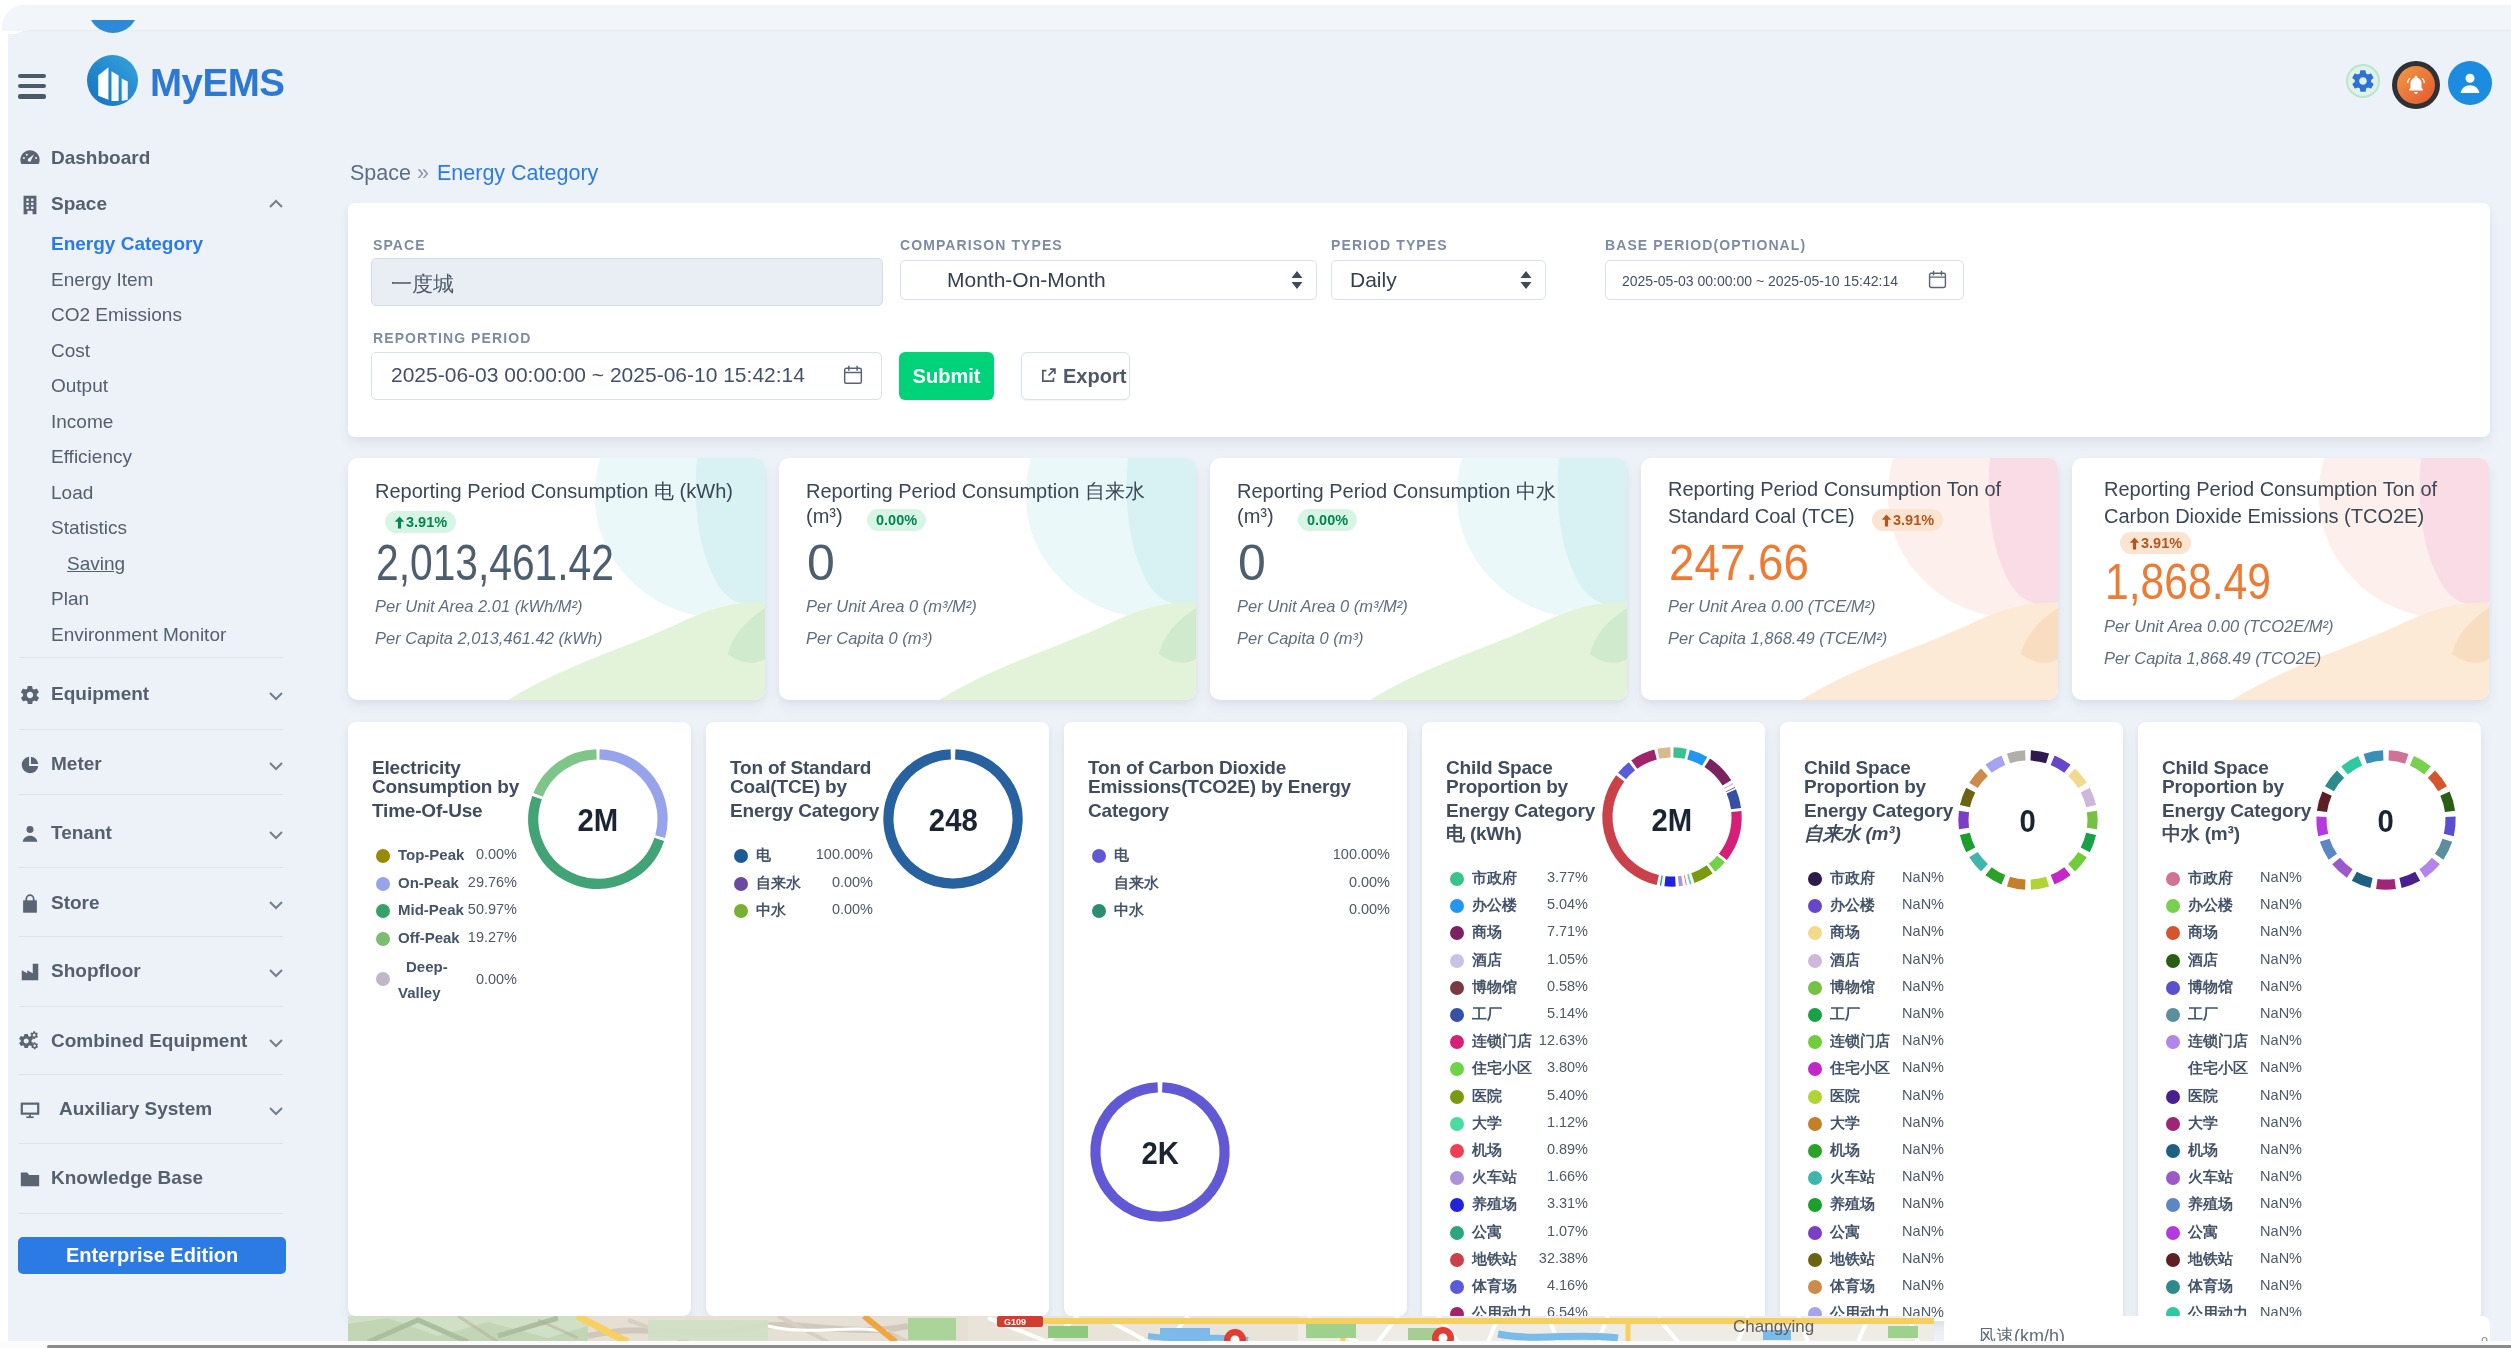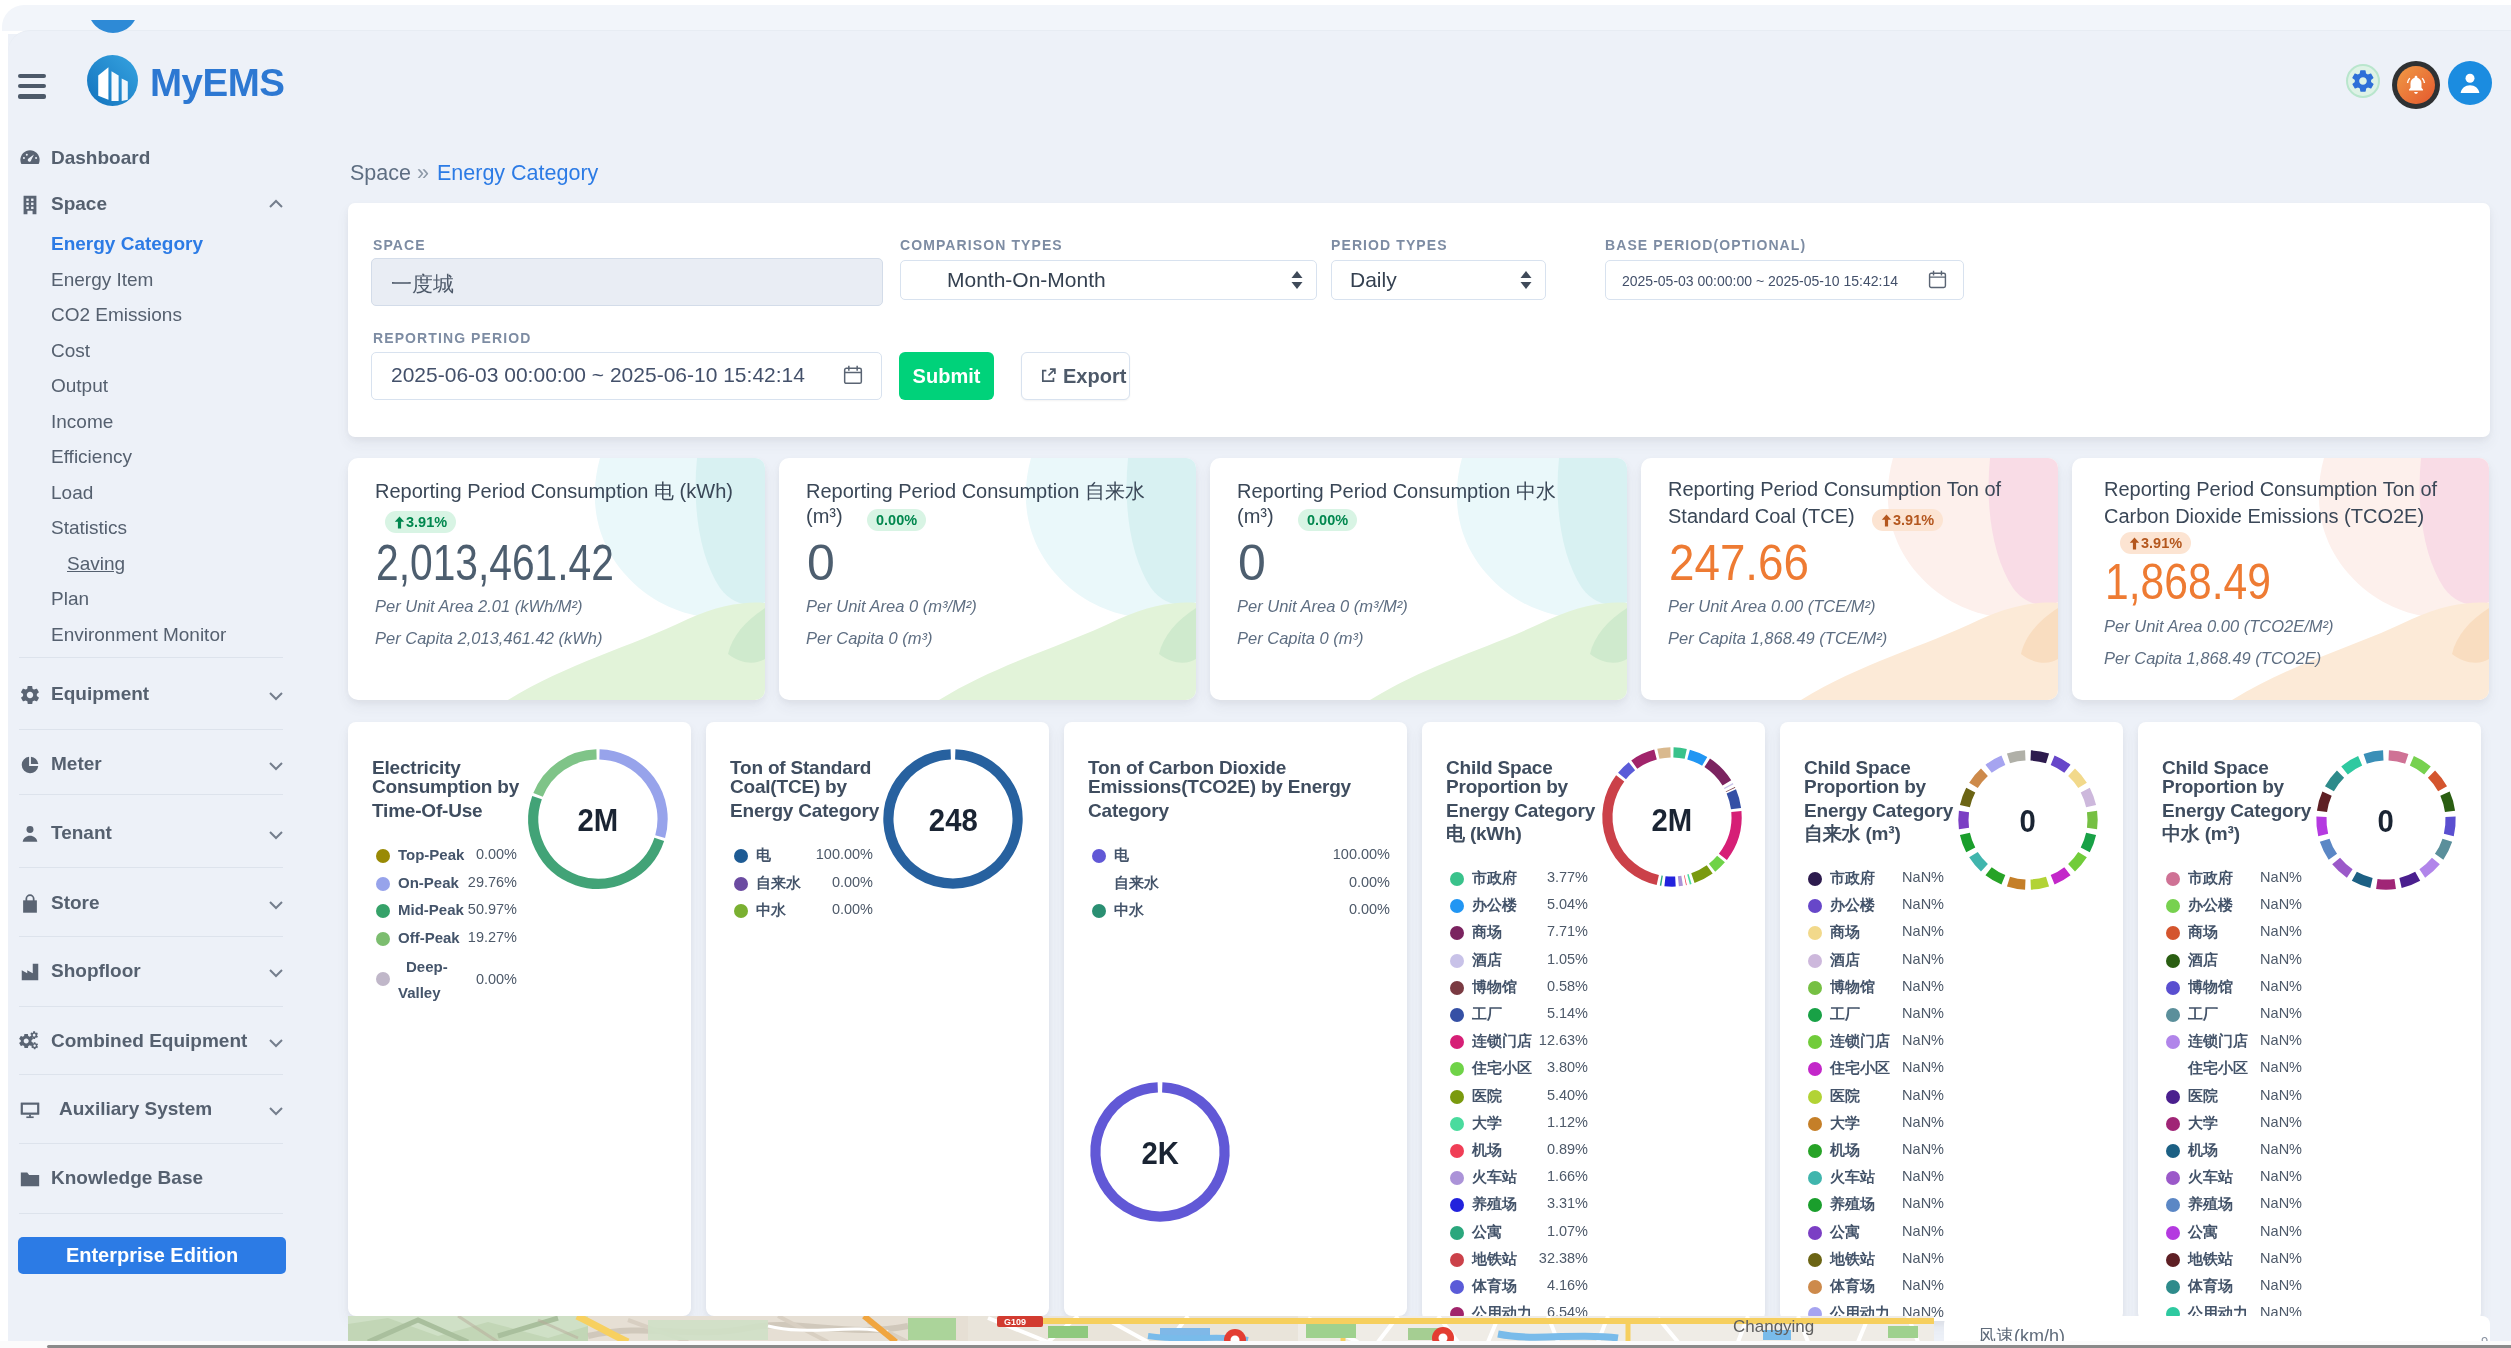--- a/index.html
+++ b/index.html
@@ -418,21 +418,21 @@
 <path d="M 30.00 39.10 A 64.60 64.60 0 0 1 39.92 29.33" stroke="#5a5bd8" stroke-width="10.2" fill="none"></path>
 <path d="M 42.26 27.57 A 64.60 64.60 0 0 1 63.50 17.54" stroke="#a1246b" stroke-width="10.2" fill="none"></path>
 <path d="M 66.35 16.86 A 64.60 64.60 0 0 1 78.53 15.42" stroke="#d9b98e" stroke-width="10.2" fill="none"></path>
     </svg>
 <div class="ctr" style="left:190px;top:80px;width:120px;font-size:31.5px;"><span style="display:inline-block;transform:scaleX(0.93);transform-origin:50% 0;">2M</span></div>
 </div>
 <div style="position:absolute;left:1780px;top:722px;width:343px;height:599px;background:#fff;border-radius:8px;box-shadow:0 7px 14px rgba(65,69,88,.06),0 3px 6px rgba(0,0,0,.04);overflow:hidden;">
 <div class="ttl" style="left:24px;top:34.0px;">Child Space</div>
 <div class="ttl" style="left:24px;top:53.0px;">Proportion by</div>
 <div class="ttl" style="left:24px;top:77.0px;">Energy Category</div>
-<div class="ttl" style="left:24px;top:99.5px;">自来水 (m³)</div>
+<div class="ttl" style="left:24px;top:99.5px;font-style:italic;">自来水 (m³)</div>
 <div class="legdot" style="left:28px;top:150.0px;background:#2d1b4e;"></div>
 <div class="leglab" style="left:50px;top:147.0px;">市政府</div>
 <div class="legval" style="left:44.0px;top:147.0px;width:120px;">NaN%</div>
 <div class="legdot" style="left:28px;top:177.2px;background:#6747c9;"></div>
 <div class="leglab" style="left:50px;top:174.2px;">办公楼</div>
 <div class="legval" style="left:44.0px;top:174.2px;width:120px;">NaN%</div>
 <div class="legdot" style="left:28px;top:204.4px;background:#f2d98b;"></div>
 <div class="leglab" style="left:50px;top:201.4px;">商场</div>
 <div class="legval" style="left:44.0px;top:201.4px;width:120px;">NaN%</div>
 <div class="legdot" style="left:28px;top:231.6px;background:#cdb8dc;"></div>

